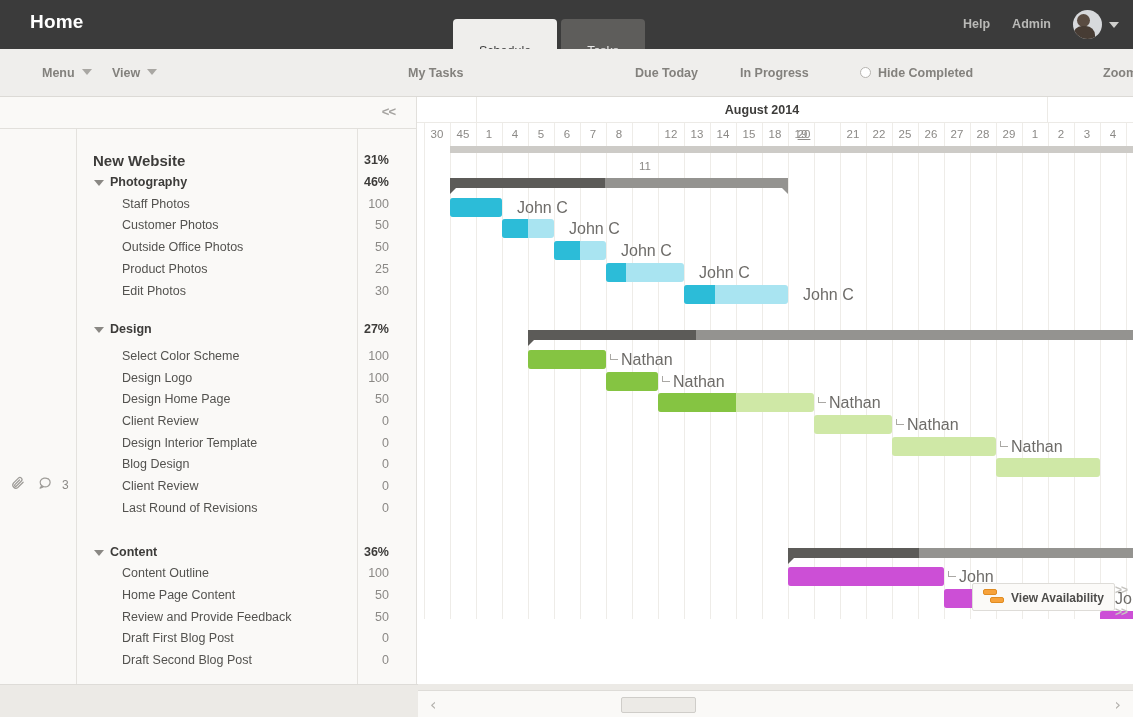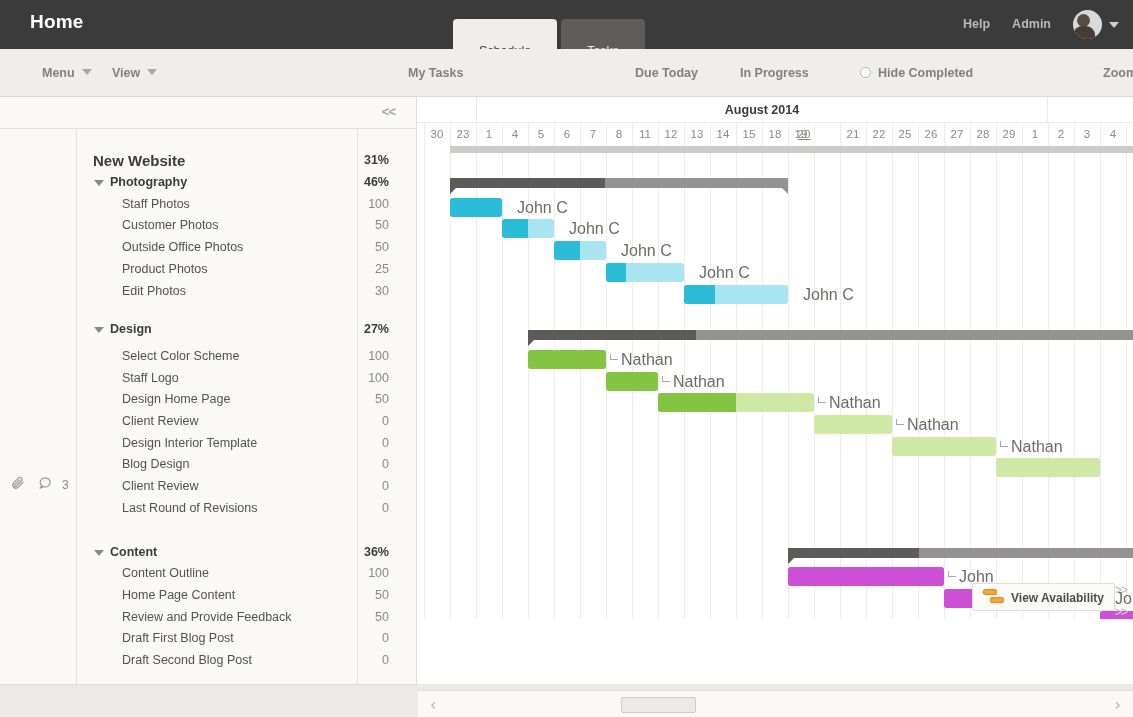--- a/index.html
+++ b/index.html
@@ -314,21 +314,21 @@
       <div class="row" style="top: 222px;">
         <span class="tri"></span>
         <div class="row-label group">Design</div>
         <div class="row-val pct">27%</div>
       </div>
       <div class="row" style="top: 248.9px;">
         <div class="row-label task">Select Color Scheme</div>
         <div class="row-val ">100</div>
       </div>
       <div class="row" style="top: 270.6px;">
-        <div class="row-label task">Staff Logo</div>
+        <div class="row-label task">Design Logo</div>
         <div class="row-val ">100</div>
       </div>
       <div class="row" style="top: 292.3px;">
         <div class="row-label task">Design Home Page</div>
         <div class="row-val ">50</div>
       </div>
       <div class="row" style="top: 314px;">
         <div class="row-label task">Client Review</div>
         <div class="row-val ">0</div>
       </div>
@@ -391,28 +391,28 @@
 </div>
 
 <div class="gantt">
   <div class="g-monthrow" id="monthHost">
       <div class="g-month" style="left: 7px; width: 52px; border-left: none; border-right: none;"></div>
       <div class="g-month" style="left: 59px; width: 572px;">August 2014</div>
       <div class="g-month" style="left: 631px; width: 104px; border-left: none; border-right: none;"></div>
     </div>
   <div class="g-dayrow" id="dayHost">
       <div class="g-day" style="left: 7px; width: 26px;">30</div>
-      <div class="g-day" style="left: 33px; width: 26px;">23</div>
+      <div class="g-day" style="left: 33px; width: 26px;">45</div>
       <div class="g-day" style="left: 59px; width: 26px;">1</div>
       <div class="g-day" style="left: 85px; width: 26px;">4</div>
       <div class="g-day" style="left: 111px; width: 26px;">5</div>
       <div class="g-day" style="left: 137px; width: 26px;">6</div>
       <div class="g-day" style="left: 163px; width: 26px;">7</div>
       <div class="g-day" style="left: 189px; width: 26px;">8</div>
-      <div class="g-day" style="left: 215px; width: 26px;">11</div>
+      <div class="g-day" style="left: 215px; width: 26px; margin-top: 32px;">11</div>
       <div class="g-day" style="left: 241px; width: 26px;">12</div>
       <div class="g-day" style="left: 267px; width: 26px;">13</div>
       <div class="g-day" style="left: 293px; width: 26px;">14</div>
       <div class="g-day" style="left: 319px; width: 26px;">15</div>
       <div class="g-day" style="left: 345px; width: 26px;">18</div>
       <div class="g-day" style="left: 371px; width: 26px;">19</div>
       <div class="g-day" style="left: 374px; width: 26px; text-decoration: underline;">20</div>
       <div class="g-day" style="left: 423px; width: 26px;">21</div>
       <div class="g-day" style="left: 449px; width: 26px;">22</div>
       <div class="g-day" style="left: 475px; width: 26px;">25</div>

